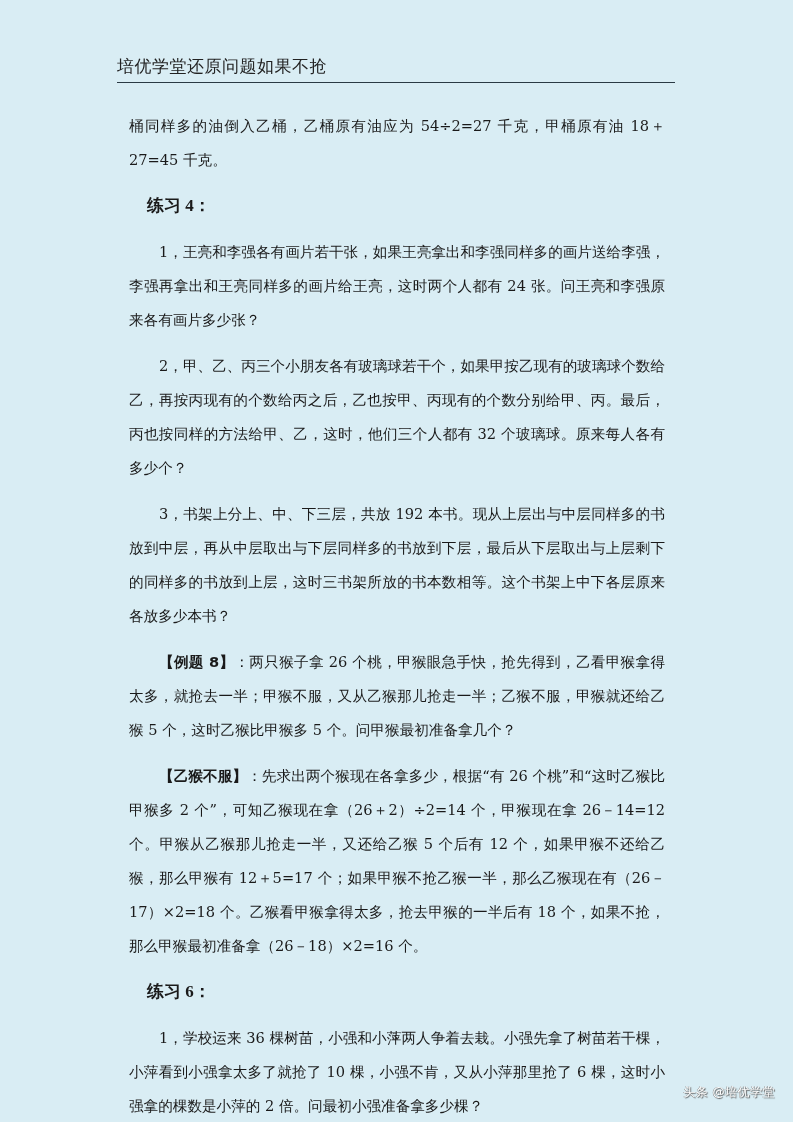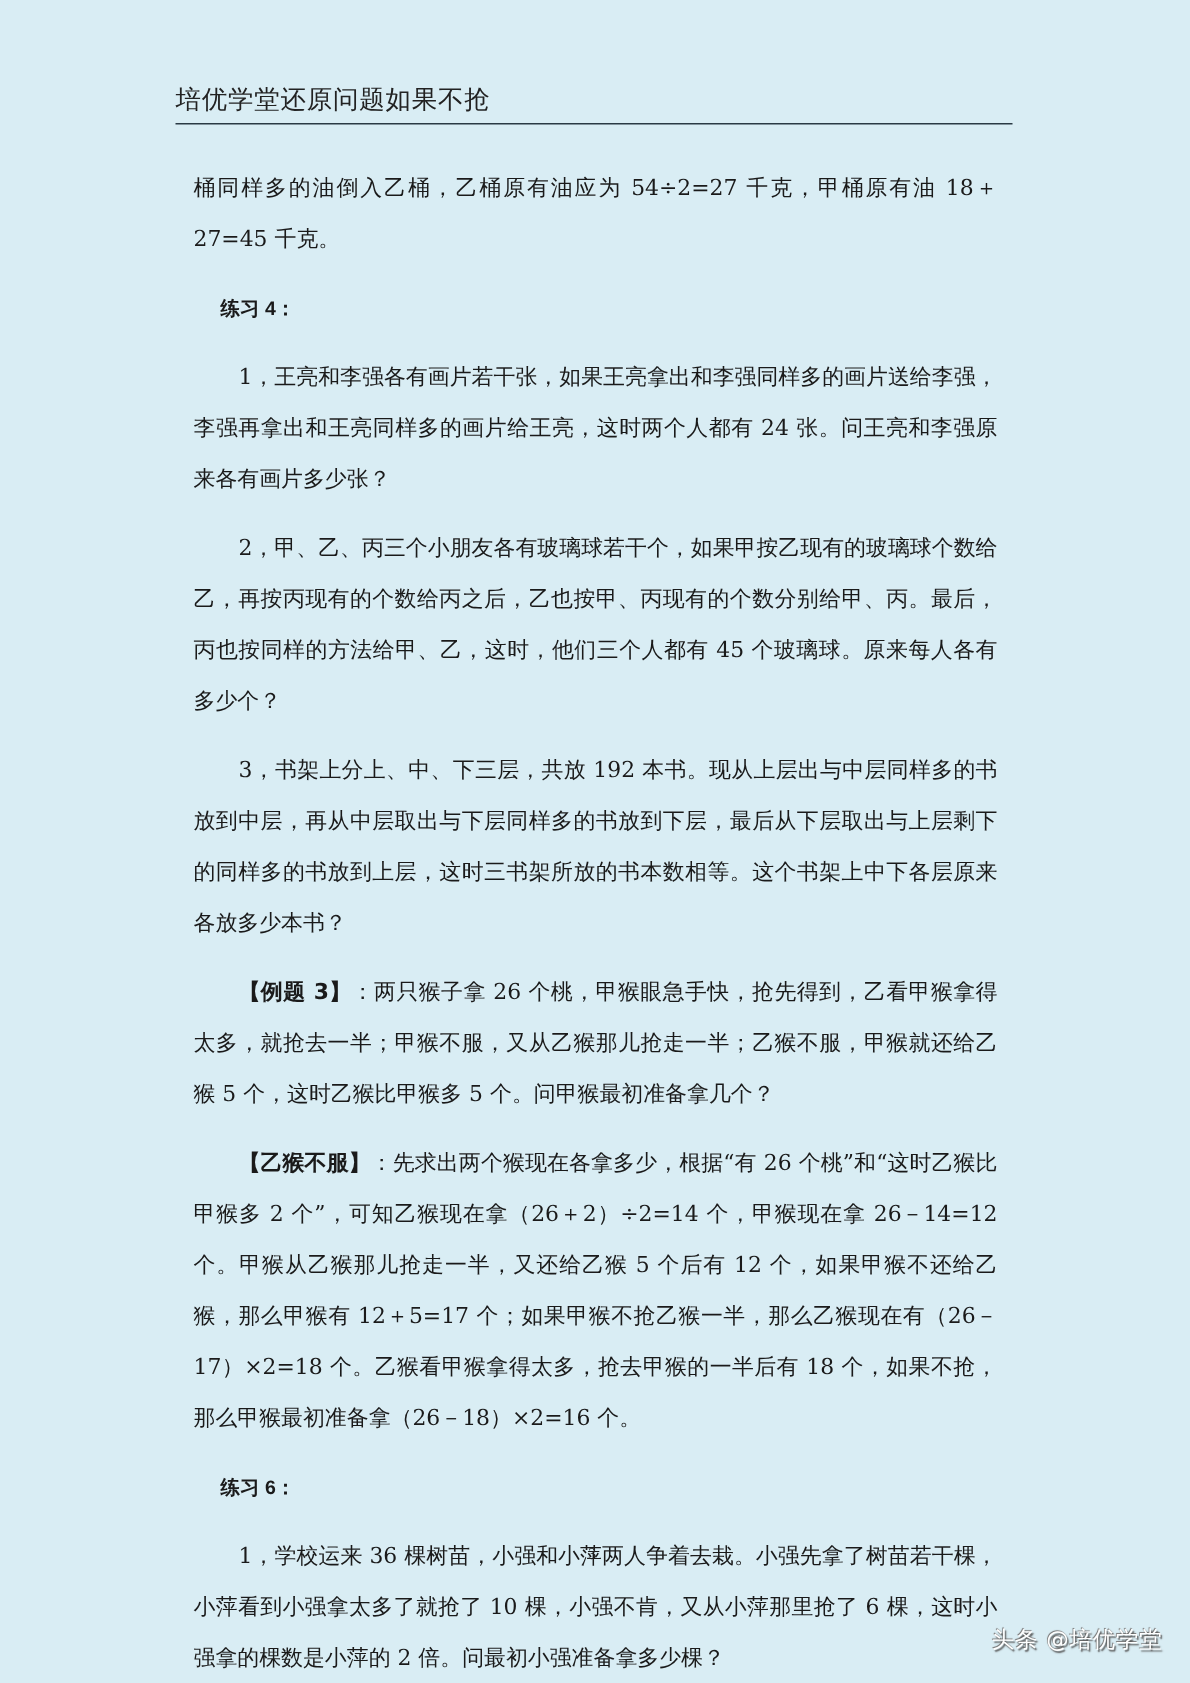--- a/index.html
+++ b/index.html
@@ -39,64 +39,64 @@
   .p {
     margin: 12px;
     text-align: justify;
     text-align-last: left;
   }
   .indent { text-indent: 30px; }
   .heading {
     margin: 0;
     text-indent: 30px;
     font-weight: bold;
-    font-family: Liberation Sans, sans-serif;
-    font-size: 13px;
+    font-family: Liberation Serif, serif;
+    font-size: 17px;
   }
   .bold {
     font-weight: bold;
     font-family: "DejaVu Sans", "Liberation Sans", sans-serif;
   }
   .page-number {
     position: absolute;
     left: 392px;
     top: 1030px;
     font-size: 11px;
     font-family: "Liberation Serif", serif;
     color: #222;
   }
   .watermark {
     position: absolute;
     right: 18px;
     top: 1084px;
-    font-size: 15px;
+    font-size: 12px;
     font-family: "DejaVu Sans", "Liberation Sans", sans-serif;
     color: #ffffff;
     text-shadow: 1px 1px 1px #555, -0.5px -0.5px 0.5px #777;
     letter-spacing: 0.5px;
   }
 </style>
 </head>
 <body>
 
 <div class="header">
   <span>培优学堂</span>
   <span>还原问题</span>
   <span>如果不抢</span>
 </div>
 
 <div class="content">
   <p class="p">桶同样多的油倒入乙桶，乙桶原有油应为 54÷2=27 千克，甲桶原有油 18＋27=45 千克。</p>
 
   <p class="heading">练习 4：</p>
   <p class="p indent">1，王亮和李强各有画片若干张，如果王亮拿出和李强同样多的画片送给李强，李强再拿出和王亮同样多的画片给王亮，这时两个人都有 24 张。问王亮和李强原来各有画片多少张？</p>
-  <p class="p indent">2，甲、乙、丙三个小朋友各有玻璃球若干个，如果甲按乙现有的玻璃球个数给乙，再按丙现有的个数给丙之后，乙也按甲、丙现有的个数分别给甲、丙。最后，丙也按同样的方法给甲、乙，这时，他们三个人都有 45 个玻璃球。原来每人各有多少个？</p>
+  <p class="p indent">2，甲、乙、丙三个小朋友各有玻璃球若干个，如果甲按乙现有的玻璃球个数给乙，再按丙现有的个数给丙之后，乙也按甲、丙现有的个数分别给甲、丙。最后，丙也按同样的方法给甲、乙，这时，他们三个人都有 32 个玻璃球。原来每人各有多少个？</p>
   <p class="p indent">3，书架上分上、中、下三层，共放 192 本书。现从上层出与中层同样多的书放到中层，再从中层取出与下层同样多的书放到下层，最后从下层取出与上层剩下的同样多的书放到上层，这时三书架所放的书本数相等。这个书架上中下各层原来各放多少本书？</p>
 
-  <p class="p indent"><span class="bold">【例题 3】</span><span>：两只猴子拿 26 个桃，甲猴眼急手快，抢先得到，乙看甲猴拿得太多，就抢去一半；甲猴不服，又从乙猴那儿抢走一半；乙猴不服，甲猴就还给乙猴 5 个，这时乙猴比甲猴多 5 个。问甲猴最初准备拿几个？</span></p>
+  <p class="p indent"><span class="bold">【例题 8】</span><span>：两只猴子拿 26 个桃，甲猴眼急手快，抢先得到，乙看甲猴拿得太多，就抢去一半；甲猴不服，又从乙猴那儿抢走一半；乙猴不服，甲猴就还给乙猴 5 个，这时乙猴比甲猴多 5 个。问甲猴最初准备拿几个？</span></p>
 
   <p class="p indent"><span class="bold">【乙猴不服】</span><span>：先求出两个猴现在各拿多少，根据“有 26 个桃”和“这时乙猴比甲猴多 2 个”，可知乙猴现在拿（26＋2）÷2=14 个，甲猴现在拿 26－14=12 个。甲猴从乙猴那儿抢走一半，又还给乙猴 5 个后有 12 个，如果甲猴不还给乙猴，那么甲猴有 12＋5=17 个；如果甲猴不抢乙猴一半，那么乙猴现在有（26－17）×2=18 个。乙猴看甲猴拿得太多，抢去甲猴的一半后有 18 个，如果不抢，那么甲猴最初准备拿（26－18）×2=16 个。</span></p>
 
   <p class="heading">练习 6：</p>
   <p class="p indent">1，学校运来 36 棵树苗，小强和小萍两人争着去栽。小强先拿了树苗若干棵，小萍看到小强拿太多了就抢了 10 棵，小强不肯，又从小萍那里抢了 6 棵，这时小强拿的棵数是小萍的 2 倍。问最初小强准备拿多少棵？</p>
 </div>
 
 <div class="page-number">3</div>
 <div class="watermark">头条 @培优学堂</div>
 

